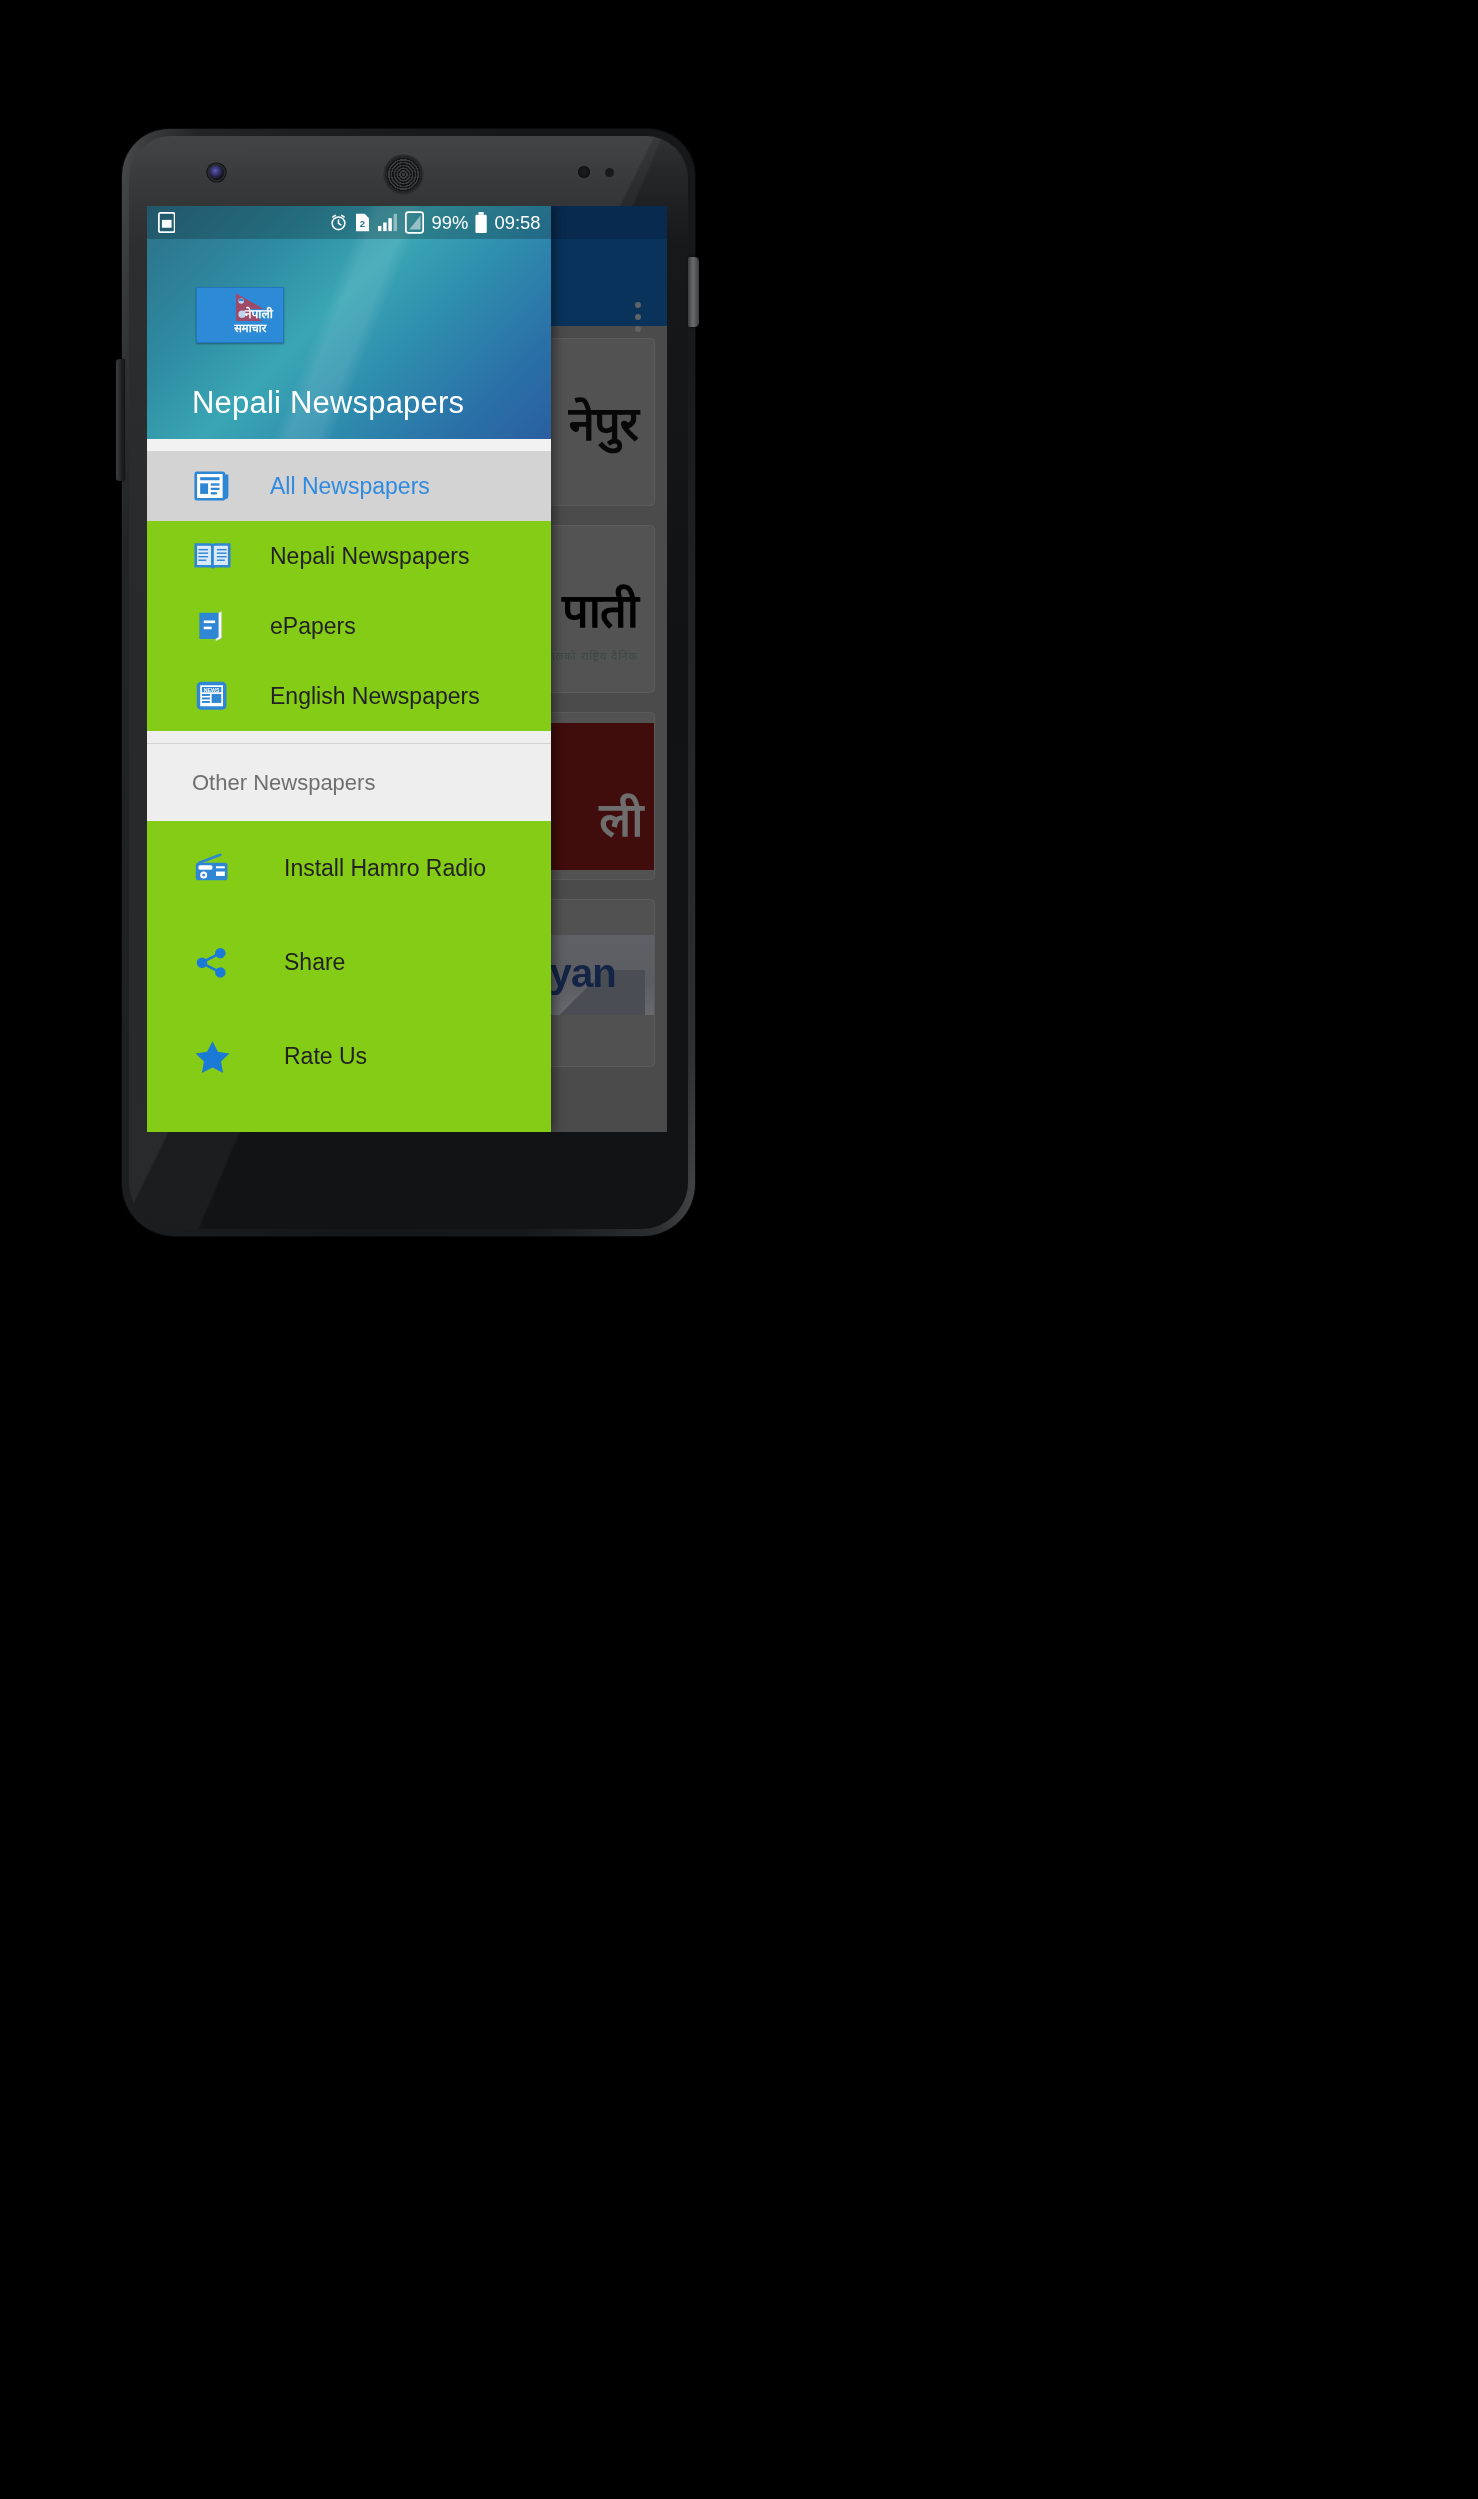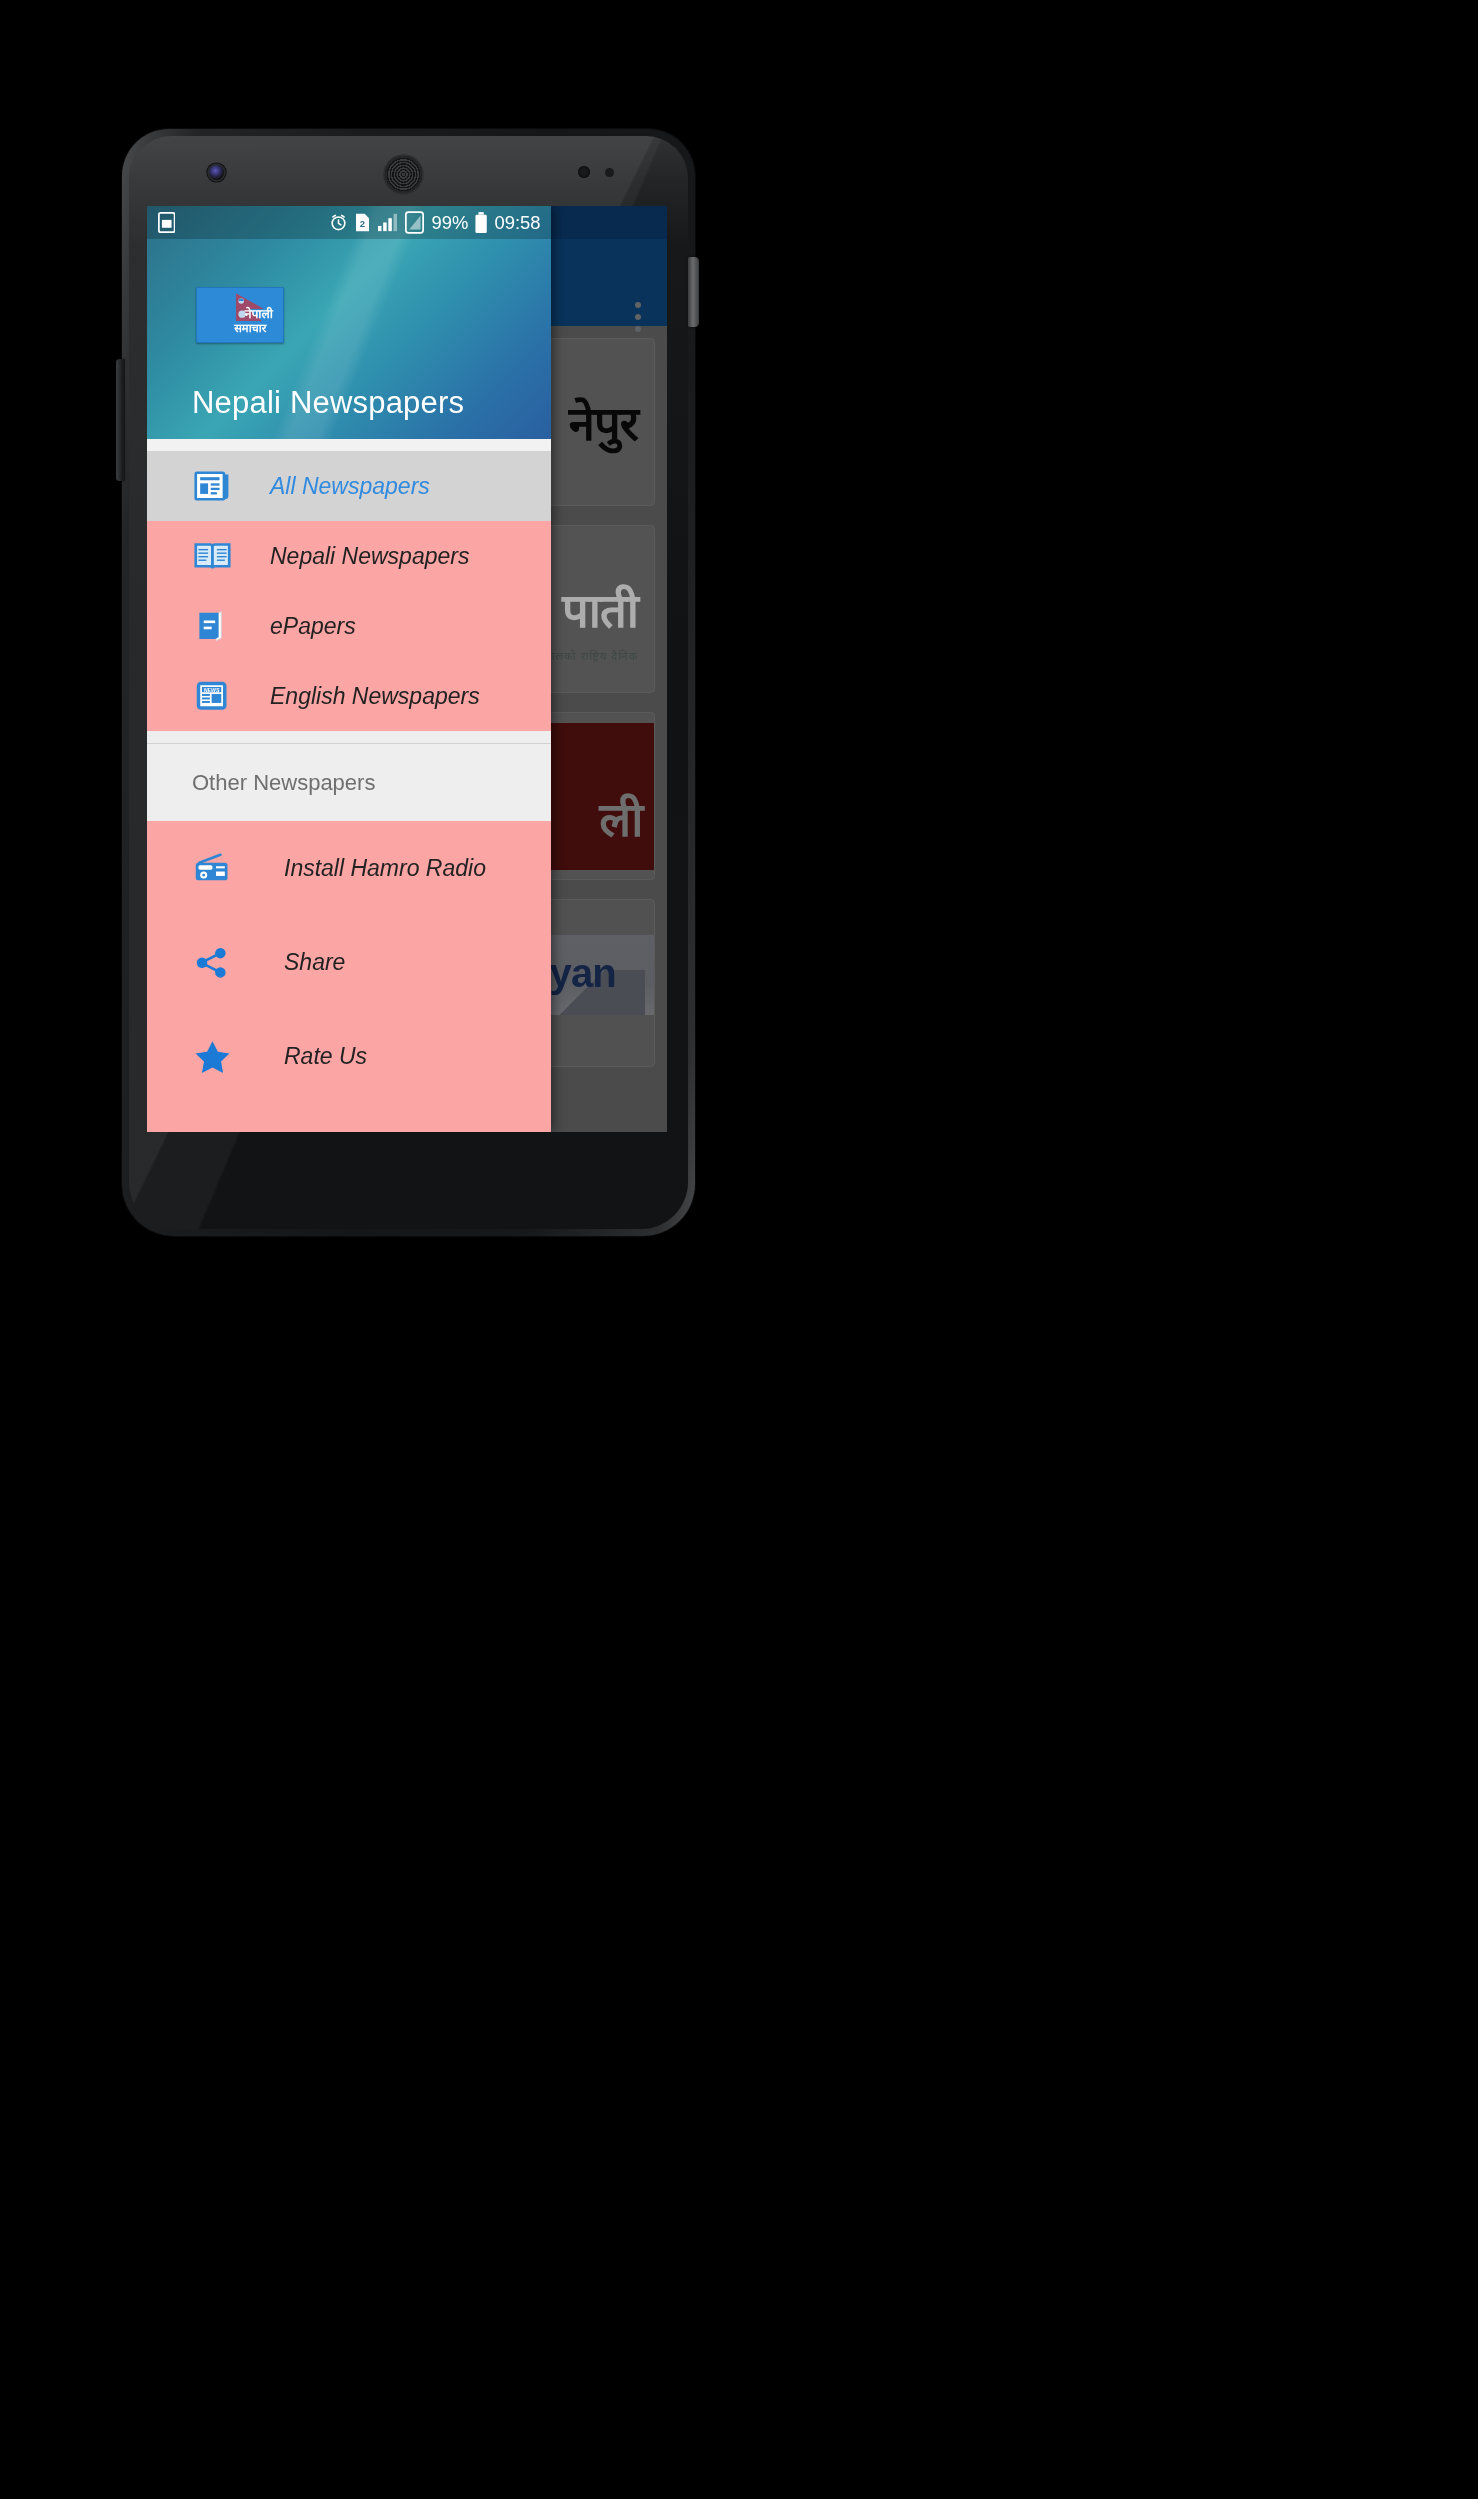--- a/index.html
+++ b/index.html
@@ -58,21 +58,21 @@
   .overflow-dots{position:absolute;right:26px;top:63px;width:6.1px;height:31px;}
   .overflow-dots i{display:block;width:6.1px;height:6.1px;border-radius:50%;background:#8e9296;margin-bottom:6.1px;}
 
   .cards{position:absolute;left:0;top:121px;right:0;bottom:0;padding:10.5px 0 0 0;}
   .card{position:relative;margin:0 12.2px 19px 12.2px;height:166px;border-radius:4.4px;
     background:#7a7a7a;border:0.9px solid #888;overflow:hidden;}
   .card .brand{position:absolute;left:0;right:0;top:40px;height:87px;display:flex;align-items:center;justify-content:flex-end;padding-right:15.7px;}
   .brand-txt{font-size:47px;font-weight:700;letter-spacing:-0.9px;white-space:nowrap;}
   .card-1 .brand-txt{color:#0c0c0c;font-family:"DejaVu Sans",sans-serif;}
   .card-2{background:#7b7b7b;}
-  .card-2 .brand-txt{color:#ffffff;font-family:"DejaVu Sans",sans-serif;margin-left:33px;}
+  .card-2 .brand-txt{color:#000000;font-family:"DejaVu Sans",sans-serif;margin-left:33px;}
   .card-2 .sub{position:absolute;right:15.7px;top:122px;font-size:11.4px;color:#5d6a63;letter-spacing:0.9px;}
   .card-3{background:#7a7a7a;}
   .card-3 .redbox{position:absolute;right:0;top:10.5px;width:184px;height:147px;background:#5f1212;}
   .card-3 .cbox{position:absolute;right:128px;top:35px;width:33px;height:33px;background:#8a8a8a;color:#5f1212;
     font-size:30px;line-height:31.5px;text-align:center;font-weight:700;font-family:"Liberation Serif",serif;}
   .card-3 .devtxt{position:absolute;right:10.5px;top:73px;font-size:47px;font-weight:700;color:#a2a2a2;font-family:"DejaVu Sans",sans-serif;}
   .card-4{background:#787878;}
   .card-4 .himal{position:absolute;right:0;top:35px;width:201px;height:80px;
     background:linear-gradient(180deg,#8b8e95 0%,#878a92 60%,#9a9ca2 100%);}
   .card-4 .himal:after{content:"";position:absolute;right:8.7px;bottom:0;width:114px;height:45px;
@@ -96,21 +96,21 @@
   .sb-right{margin-left:auto;display:flex;align-items:center;gap:7px;font-size:18.4px;font-weight:400;}
 
   .logo{position:absolute;left:49px;top:81px;width:54px;height:54px;background:#2c8ad6;border:0.9px solid #2176bd;
     box-shadow:0 0.9px 1.7px rgba(0,0,0,.35);overflow:hidden;padding-left:32px;}
   .logo svg{display:block;}
 
   .drawer-title{position:absolute;left:45px;top:179px;color:#ffffff;font-size:31px;font-weight:400;letter-spacing:0.2px;}
 
   .gap{height:12.2px;background:#f2f2f2;}
 
-  .nav-list{background:#fca5a5;font-style:italic;}
+  .nav-list{background:#84cc16;}
   .nav-item{display:flex;align-items:center;height:70px;padding-left:45px;box-sizing:border-box;}
   .nav-item.selected{background:#d3d3d3;}
   .nav-icon{width:40px;height:40px;flex:0 0 40px;display:flex;align-items:center;justify-content:center;}
   .nav-label{margin-left:38px;font-size:23px;color:#222222;}
   .nav-item.selected .nav-label{color:#2f8ae0;}
 
   .divider{height:0.9px;background:#d2d2d2;margin-top:12.2px;}
   .section-head{height:77px;display:flex;align-items:center;padding-left:45px;
     font-size:22px;color:#6f6f6f;box-sizing:border-box;}
 

